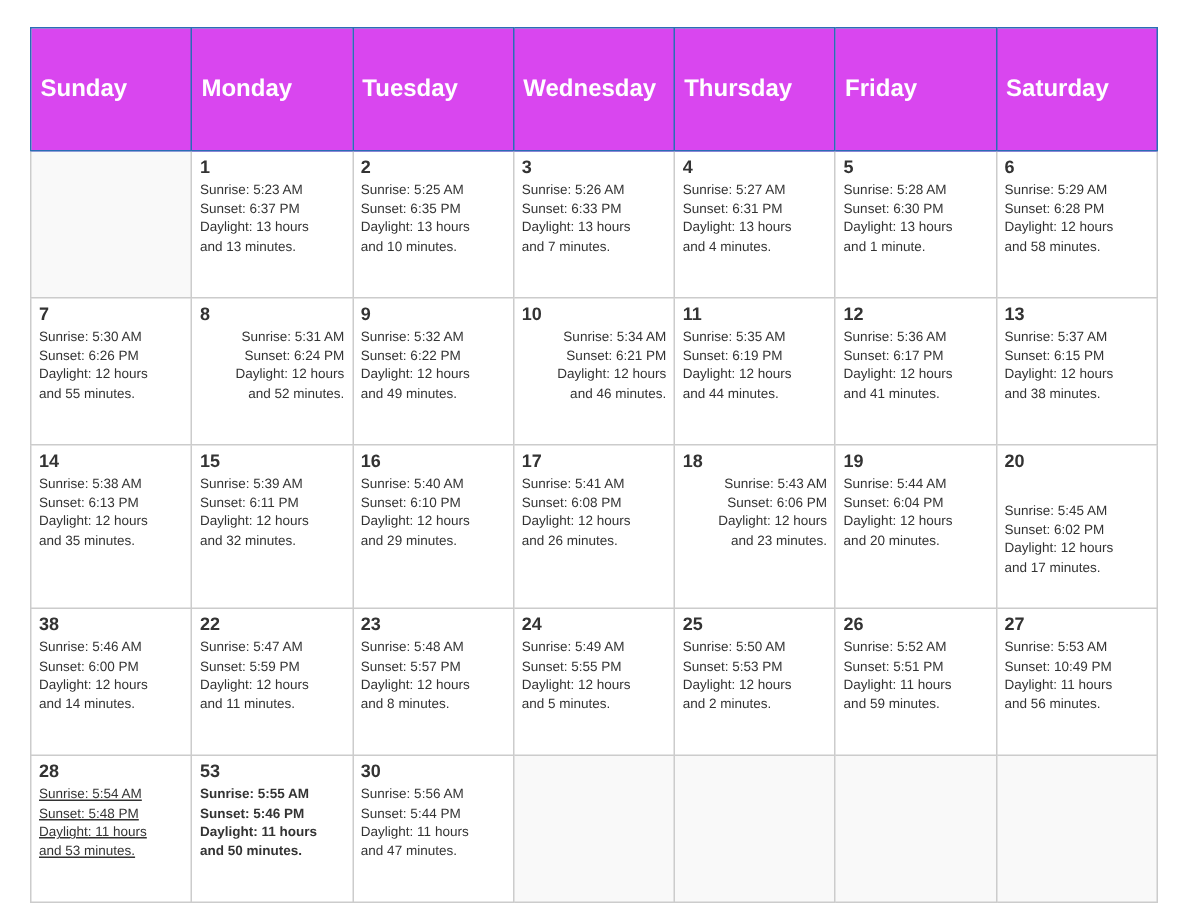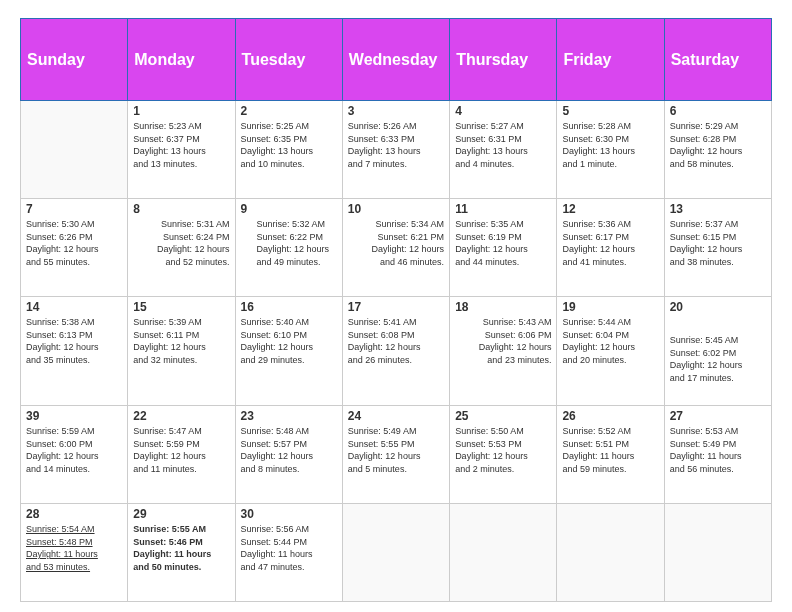--- a/index.html
+++ b/index.html
@@ -165,21 +165,21 @@
           </td>
           <td>
             <span class="day-num">8</span>
             <div class="day-info" style="white-space: pre-line; text-align: right;">Sunrise: 5:31 AM
 Sunset: 6:24 PM
 Daylight: 12 hours
 and 52 minutes.</div>
           </td>
           <td>
             <span class="day-num">9</span>
-            <div class="day-info" style="white-space: pre-line; margin-left: 16px;">Sunrise: 5:32 AM
+            <div class="day-info" style="white-space: pre-line;">Sunrise: 5:32 AM
 Sunset: 6:22 PM
 Daylight: 12 hours
 and 49 minutes.</div>
           </td>
           <td>
             <span class="day-num">10</span>
             <div class="day-info" style="white-space: pre-line; text-align: right;">Sunrise: 5:34 AM
 Sunset: 6:21 PM
 Daylight: 12 hours
 and 46 minutes.</div>
@@ -252,22 +252,22 @@
           <td>
             <span class="day-num">20</span>
             <div class="day-info" style="white-space: pre-line; margin-top: 20px;">Sunrise: 5:45 AM
 Sunset: 6:02 PM
 Daylight: 12 hours
 and 17 minutes.</div>
           </td>
         </tr>
         <tr>
           <td>
-            <span class="day-num">39</span>
-            <div class="day-info" style="white-space: pre-line;">Sunrise: 5:59 AM
+            <span class="day-num">38</span>
+            <div class="day-info" style="white-space: pre-line;">Sunrise: 5:46 AM
 Sunset: 6:00 PM
 Daylight: 12 hours
 and 14 minutes.</div>
           </td>
           <td>
             <span class="day-num">22</span>
             <div class="day-info" style="white-space: pre-line;">Sunrise: 5:47 AM
 Sunset: 5:59 PM
 Daylight: 12 hours
 and 11 minutes.</div>
@@ -296,35 +296,35 @@
           <td>
             <span class="day-num">26</span>
             <div class="day-info" style="white-space: pre-line;">Sunrise: 5:52 AM
 Sunset: 5:51 PM
 Daylight: 11 hours
 and 59 minutes.</div>
           </td>
           <td>
             <span class="day-num">27</span>
             <div class="day-info" style="white-space: pre-line;">Sunrise: 5:53 AM
-Sunset: 5:49 PM
+Sunset: 10:49 PM
 Daylight: 11 hours
 and 56 minutes.</div>
           </td>
         </tr>
         <tr>
           <td>
             <span class="day-num">28</span>
             <div class="day-info" style="white-space: pre-line; text-decoration: underline;">Sunrise: 5:54 AM
 Sunset: 5:48 PM
 Daylight: 11 hours
 and 53 minutes.</div>
           </td>
           <td>
-            <span class="day-num">29</span>
+            <span class="day-num">53</span>
             <div class="day-info" style="white-space: pre-line; font-weight: bold;">Sunrise: 5:55 AM
 Sunset: 5:46 PM
 Daylight: 11 hours
 and 50 minutes.</div>
           </td>
           <td>
             <span class="day-num">30</span>
             <div class="day-info" style="white-space: pre-line;">Sunrise: 5:56 AM
 Sunset: 5:44 PM
 Daylight: 11 hours

